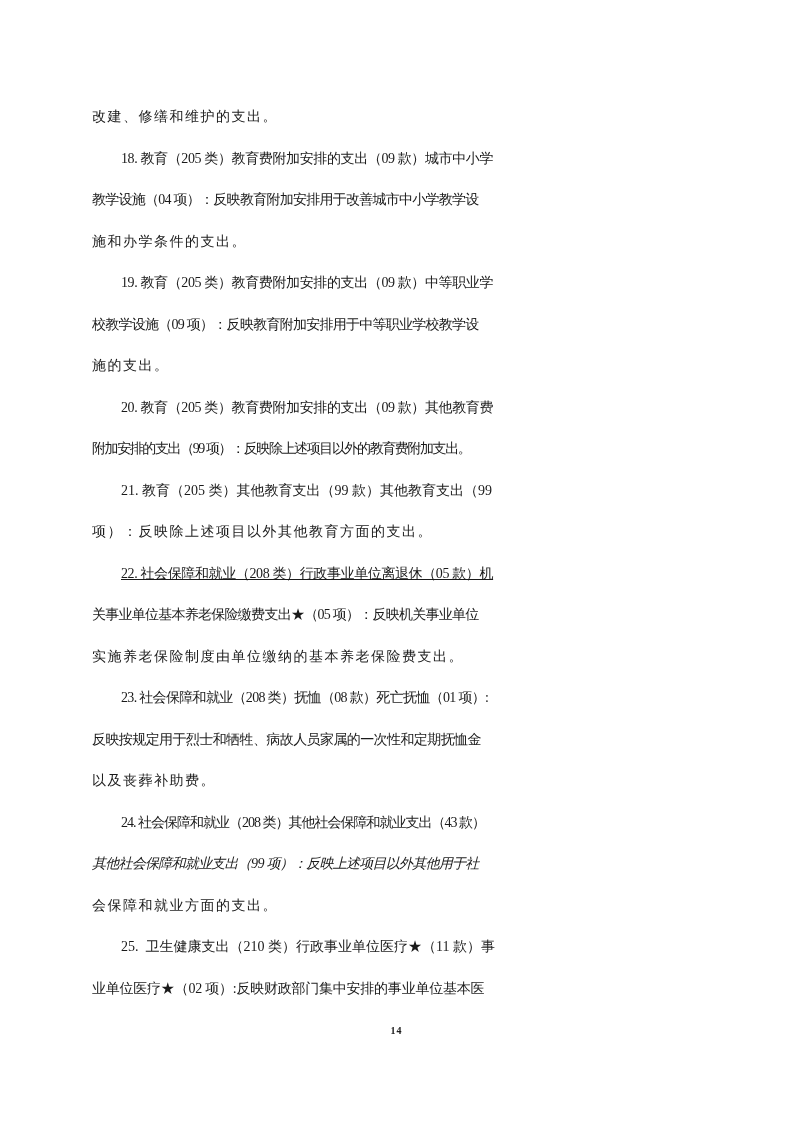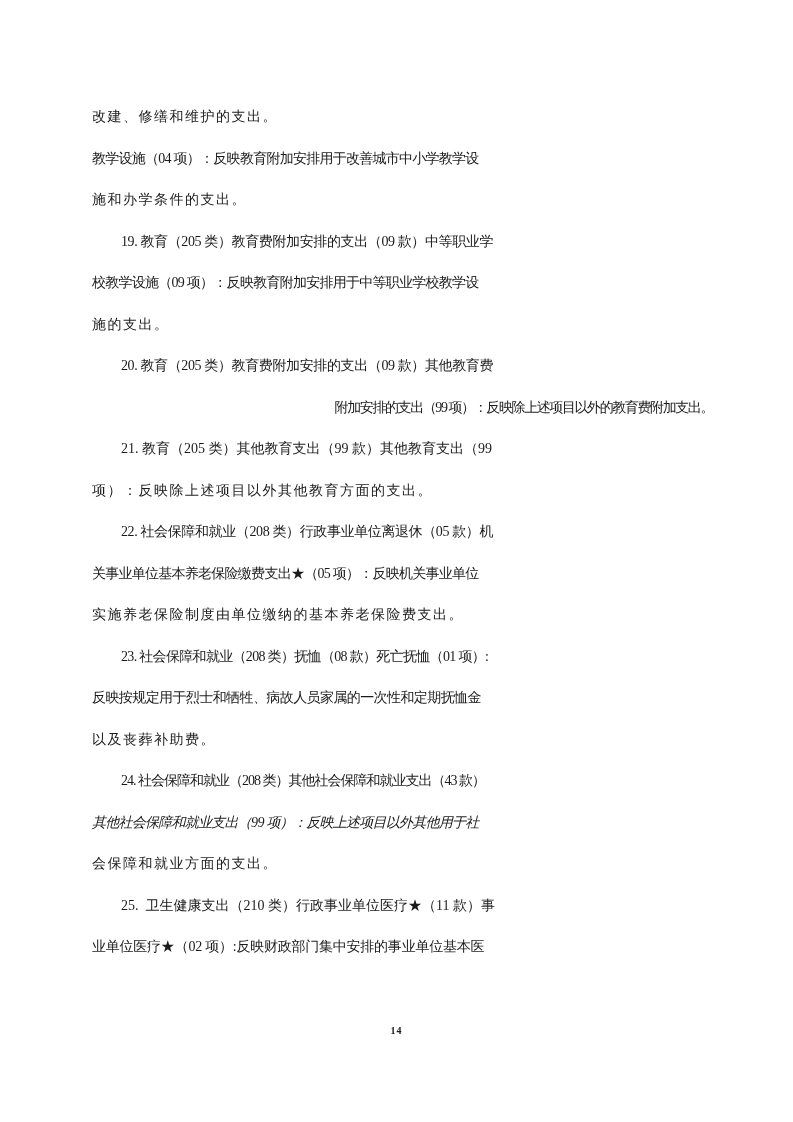--- a/index.html
+++ b/index.html
@@ -45,38 +45,39 @@
 </style>
 </head>
 <body>
 
 <div class="page">
   <div class="text-block">
       <div class="para">
         <div class="line">改建、修缮和维护的支出。</div>
       </div>
       <div class="para">
+        <div class="line j ind" style="letter-spacing: -0.38px;">18. 教育（205 类）教育费附加安排的支出（09 款）城市中小学</div>
         <div class="line j" style="letter-spacing: -0.74px;">教学设施（04 项）：反映教育附加安排用于改善城市中小学教学设</div>
         <div class="line">施和办学条件的支出。</div>
       </div>
       <div class="para">
         <div class="line j ind" style="letter-spacing: -0.38px;">19. 教育（205 类）教育费附加安排的支出（09 款）中等职业学</div>
         <div class="line j" style="letter-spacing: -0.74px;">校教学设施（09 项）：反映教育附加安排用于中等职业学校教学设</div>
         <div class="line">施的支出。</div>
       </div>
       <div class="para">
         <div class="line j ind" style="letter-spacing: -0.38px;">20. 教育（205 类）教育费附加安排的支出（09 款）其他教育费</div>
-        <div class="line j" style="letter-spacing: -1.41px; text-align: right;">附加安排的支出（99 项）：反映除上述项目以外的教育费附加支出。</div>
+        <div class="line j" style="letter-spacing: -1.41px;">附加安排的支出（99 项）：反映除上述项目以外的教育费附加支出。</div>
       </div>
       <div class="para">
         <div class="line j ind" style="letter-spacing: 0px;">21. 教育（205 类）其他教育支出（99 款）其他教育支出（99</div>
         <div class="line">项）：反映除上述项目以外其他教育方面的支出。</div>
       </div>
       <div class="para">
-        <div class="line j ind" style="letter-spacing: -0.38px;">22. 社会保障和就业（208 类）行政事业单位离退休（05 款）机</div>
+        <div class="line j ind" style="letter-spacing: -0.38px; text-decoration: underline;">22. 社会保障和就业（208 类）行政事业单位离退休（05 款）机</div>
         <div class="line j" style="letter-spacing: -0.74px;">关事业单位基本养老保险缴费支出★（05 项）：反映机关事业单位</div>
         <div class="line">实施养老保险制度由单位缴纳的基本养老保险费支出。</div>
       </div>
       <div class="para">
         <div class="line j ind" style="letter-spacing: -0.68px;">23. 社会保障和就业（208 类）抚恤（08 款）死亡抚恤（01 项）:</div>
         <div class="line j" style="letter-spacing: -0.59px;">反映按规定用于烈士和牺牲、病故人员家属的一次性和定期抚恤金</div>
         <div class="line">以及丧葬补助费。</div>
       </div>
       <div class="para">
         <div class="line j ind" style="letter-spacing: -1px;">24. 社会保障和就业（208 类）其他社会保障和就业支出（43 款）</div>

